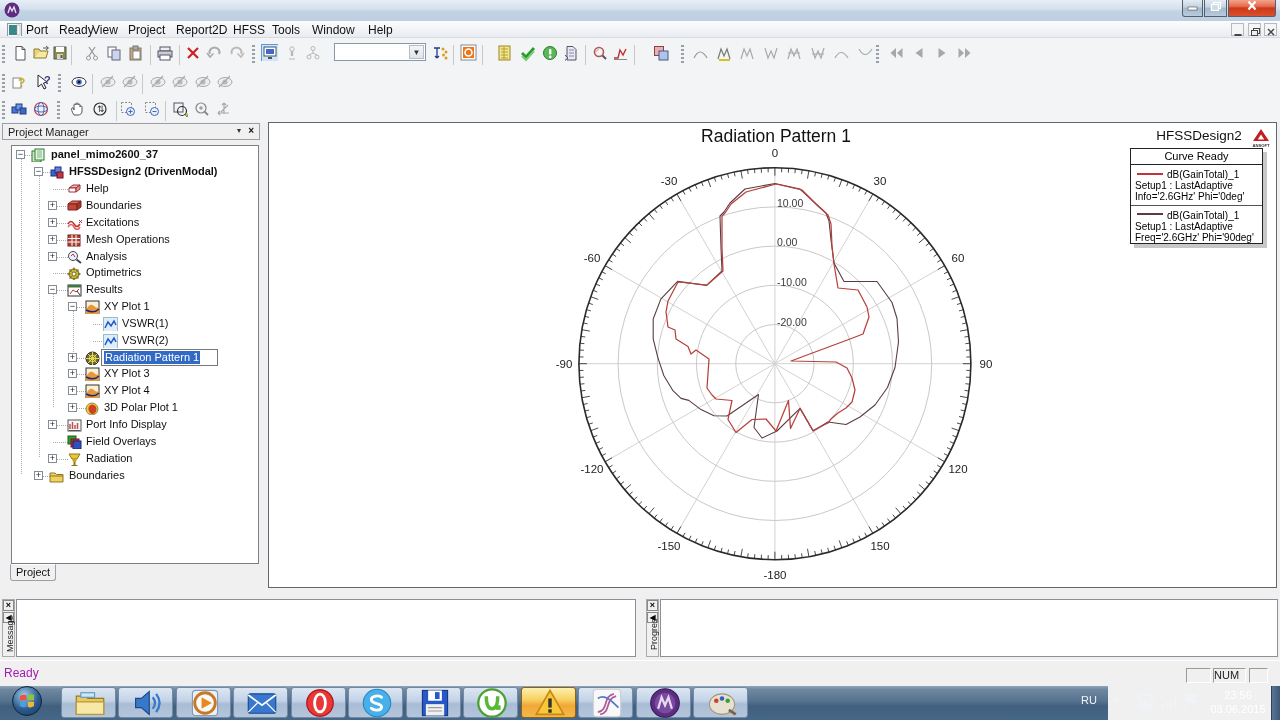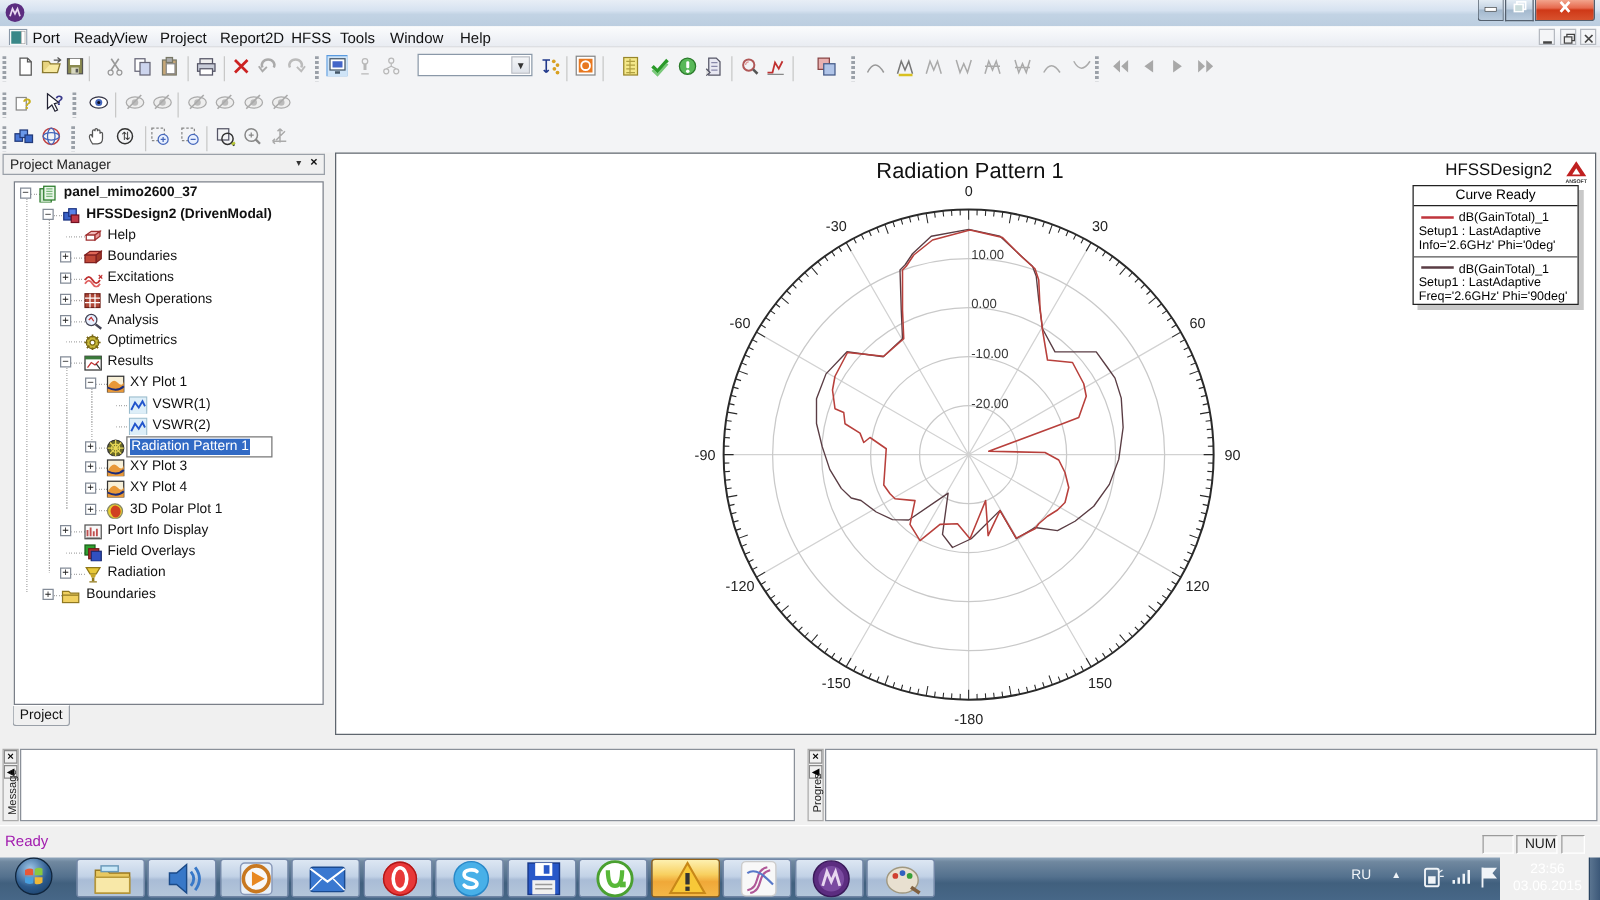--- a/index.html
+++ b/index.html
@@ -23,22 +23,22 @@
 .trow{position:absolute;height:17px;font-size:11px;color:#111;white-space:nowrap}
 .pm{position:absolute;width:9px;height:9px;border:1px solid #848c98;background:#fff;font-size:9px;line-height:7px;text-align:center;color:#222}
 .tico{position:absolute;width:15px;height:14px}
 #childwin{position:absolute;left:268px;top:122px;width:1009px;height:466px;background:#fff;border:1px solid #5f666e}
 #msgpanel{position:absolute;left:0px;top:597px;width:639px;height:62px}
 #progpanel{position:absolute;left:645px;top:597px;width:635px;height:62px}
 .sidestrip{position:absolute;left:2px;top:2px;width:13px;height:58px;background:#f0f0f0}
 .pwhite{position:absolute;background:#fff;border:1px solid #8a9099}
 .vlab{position:absolute;font-size:9px;color:#222;transform:rotate(-90deg);transform-origin:0 0;white-space:nowrap}
 #statusbar{position:absolute;left:0;top:660px;width:1280px;height:26px;background:#f0f0f0;border-top:1px solid #fff}
-.sbox{position:absolute;top:7px;height:15px;border:1px solid;border-color:#9b9b9b #fff #fff #9b9b9b;font-size:11px;text-align:right;color:#222}
-#taskbar{position:absolute;left:0;top:686px;width:1200px;height:34px;background:linear-gradient(180deg,#8ea5bb 0%,#70889f 10%,#54718e 45%,#41607e 60%,#476787 100%)}
+.sbox{position:absolute;top:7px;height:15px;border:1px solid;border-color:#9b9b9b #fff #fff #9b9b9b;font-size:11px;text-align:left;color:#222}
+#taskbar{position:absolute;left:0;top:686px;width:1108px;height:34px;background:linear-gradient(180deg,#8ea5bb 0%,#70889f 10%,#54718e 45%,#41607e 60%,#476787 100%)}
 .tbico{position:absolute;top:1px;width:32px;height:32px}
 </style></head><body>
 <div id="titlebar">
  <svg class="abs" style="left:4px;top:2px" width="16" height="16">
       <circle cx="8" cy="8" r="7.5" fill="#5c2d80"></circle>
       <path d="M4 11 L6 5 L8 9 L10 5 L12 11" stroke="#e8d8f0" stroke-width="1.4" fill="none"></path>
     </svg>
  <div id="winbtns">
   <div id="wbmin" class="wb"><svg width="12" height="9">
           <rect x="1" y="5" width="9" height="3" fill="#fff" stroke="#333" stroke-width="0.5"></rect>

